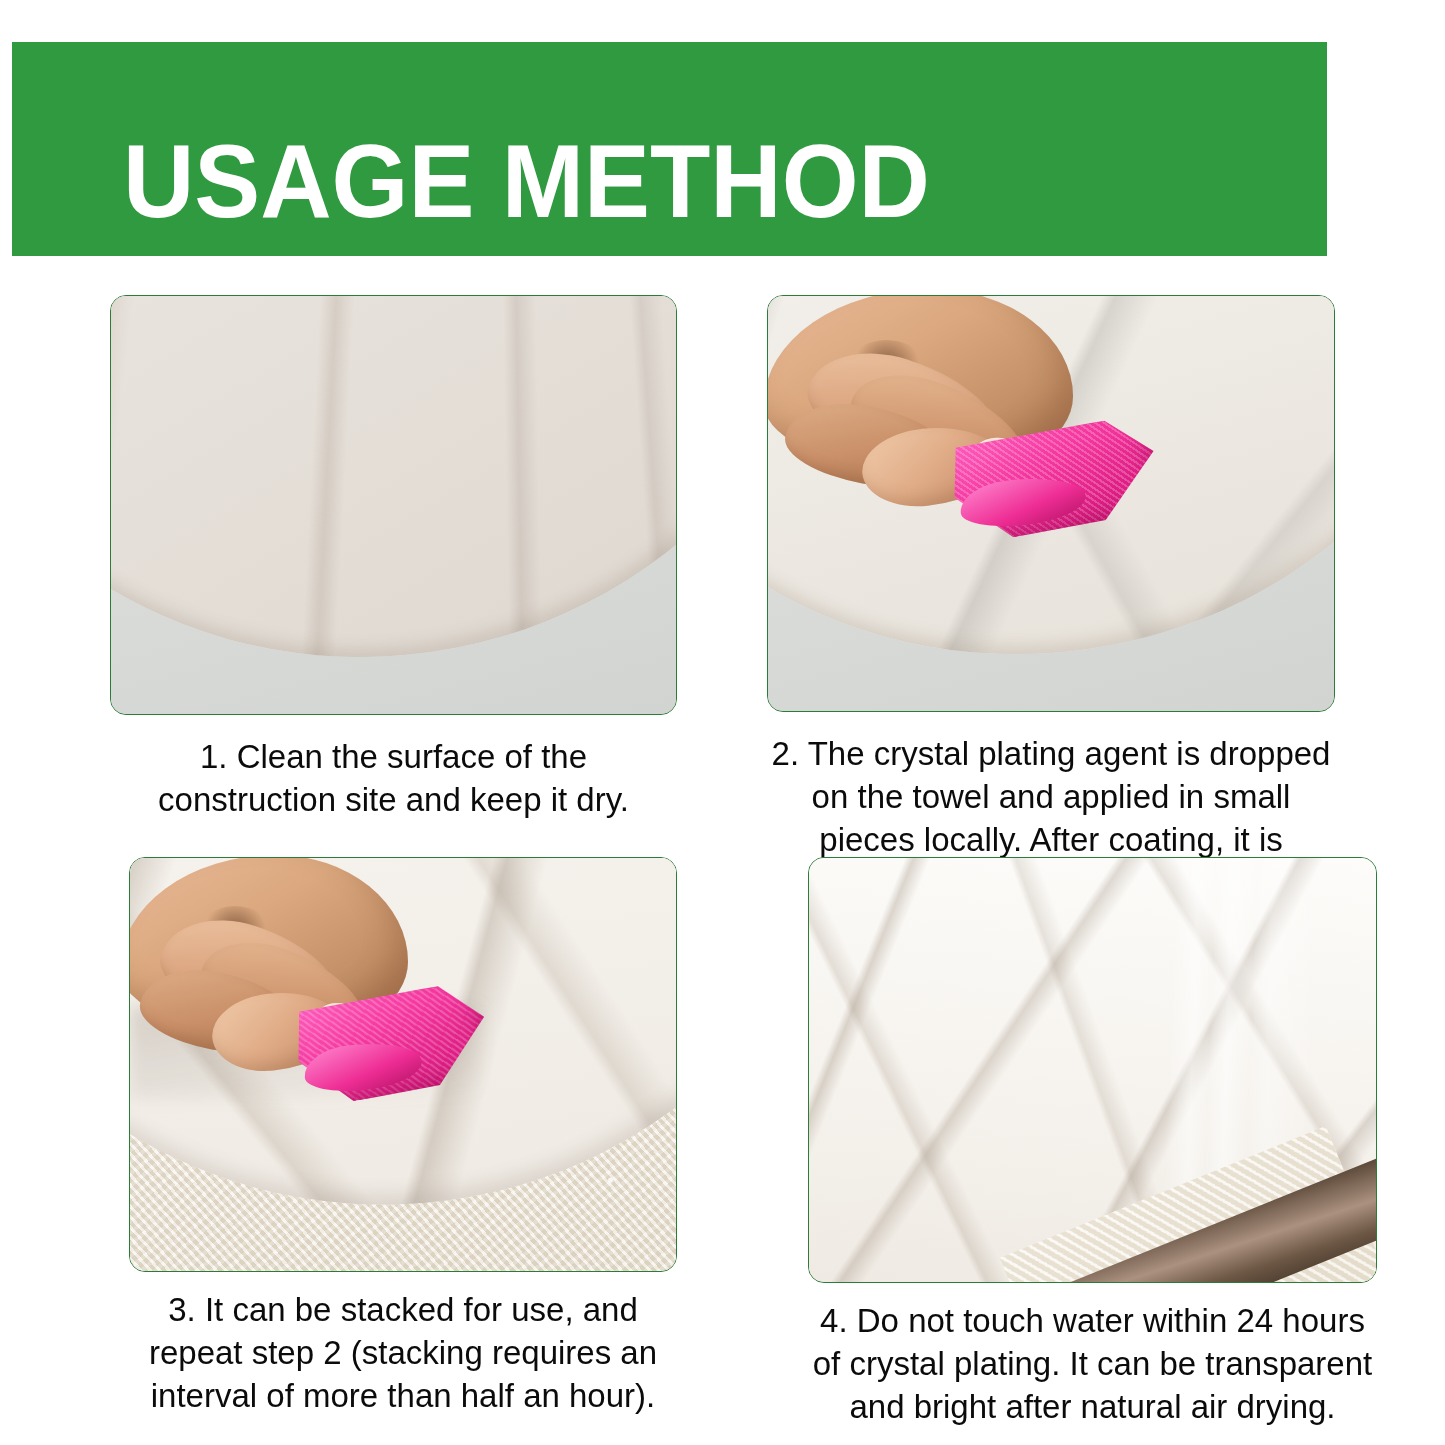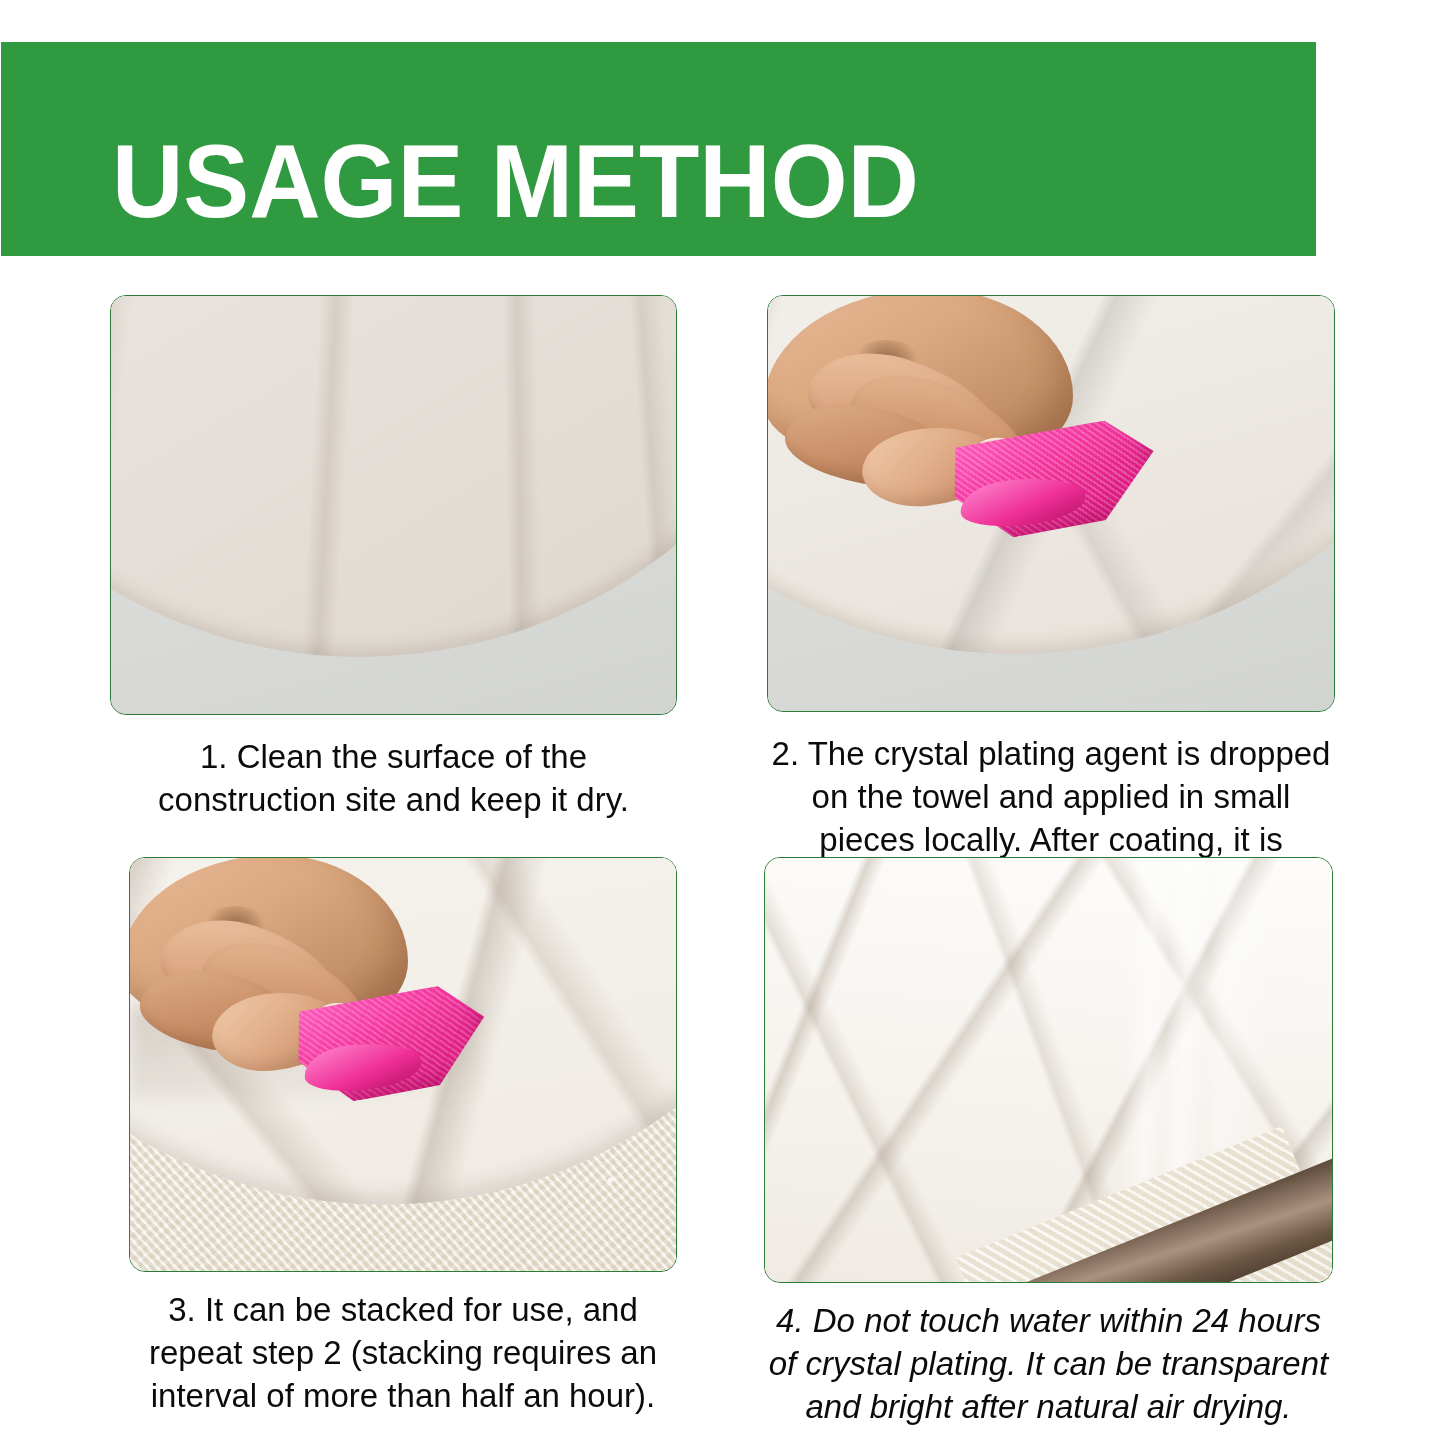--- a/index.html
+++ b/index.html
@@ -15,21 +15,21 @@
   .canvas {
     position: relative;
     width: 1445px;
     height: 1445px;
     background: #ffffff;
   }
 
   
   .banner {
     position: absolute;
-    left: 1px;
+    left: 12px;
     top: 42px;
     width: 1315px;
     height: 214px;
     background: #2f9a3f;
   }
   .banner-title {
     position: absolute;
     left: 111px;
     top: 86px;
     font-size: 104px;
@@ -50,21 +50,21 @@
     width: 1324px;
     height: 1189px;
   }
 
   .step {
     position: absolute;
   }
   .step-1 { left: 110px; top: 39px;  width: 567px; }
   .step-2 { left: 767px; top: 39px;  width: 568px; }
   .step-3 { left: 106px; top: 601px; width: 571px; padding-left: 23px; }
-  .step-4 { left: 764px; top: 601px; width: 569px; font-style: italic; }
+  .step-4 { left: 808px; top: 601px; width: 569px; }
 
   .photo {
     position: relative;
     width: 100%;
     border: 1.6px solid #2a7c37;
     border-radius: 16px;
     overflow: hidden;
     background: #d8d8d6;
   }
   .photo-1 { height: 420px; }

